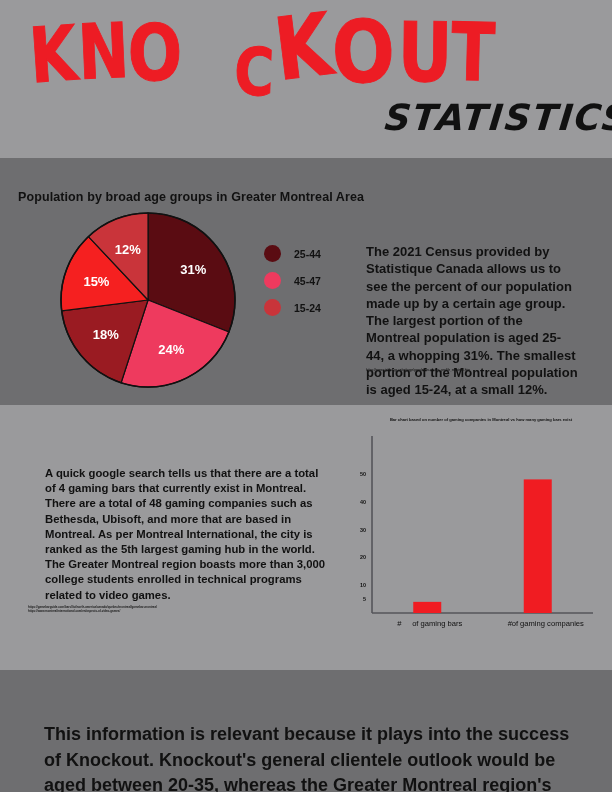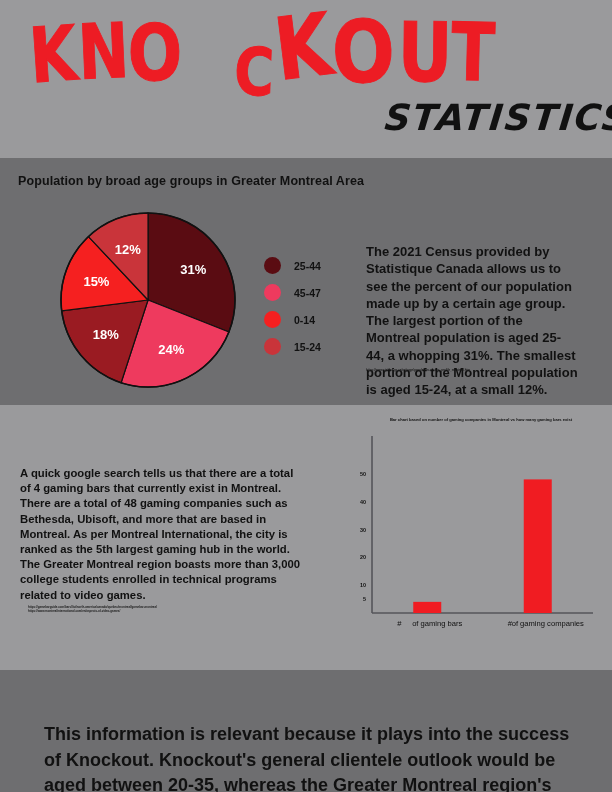--- a/index.html
+++ b/index.html
@@ -50,54 +50,54 @@
     white-space:nowrap;
   }
 
   
   .band-dark-1 { position:absolute; left:0; top:158px; width:612px; height:247px; background:#6e6e70; }
   .band-light  { position:absolute; left:0; top:405px; width:612px; height:265px; background:#9a9a9c; }
   .band-dark-2 { position:absolute; left:0; top:670px; width:612px; height:122px; background:#6e6e70; }
 
   
   .sec1-title {
-    position:absolute; left:18px; top:174px;
+    position:absolute; left:18px; top:190px;
     font-size:12.5px; font-weight:bold; color:#111;
     letter-spacing:0.1px;
     white-space:nowrap;
   }
   .pie-holder { position:absolute; left:58px; top:210px; width:180px; height:180px; }
   .pie-svg { display:block; }
   .pie-label {
     fill:#ffffff; font-family:"Liberation Sans", sans-serif;
     font-size:13px; font-weight:bold;
   }
 
-  .legend { position:absolute; left:264px; top:252px; width:90px; }
+  .legend { position:absolute; left:264px; top:240px; width:90px; }
   .legend-row { display:flex; align-items:center; height:27px; }
   .legend-dot { width:17px; height:17px; border-radius:50%; flex:0 0 auto; }
   .legend-label {
     margin-left:13px; font-size:10.5px; font-weight:bold; color:#111;
     white-space:nowrap;
   }
 
   .sec1-para {
     position:absolute; left:366px; top:243px; width:212px;
     font-size:13px; line-height:1.33; color:#111; font-weight:bold;
   }
   .src {
     position:absolute;
     font-size:2.9px; color:#1a1a1a; line-height:1.45;
     word-break:break-all; font-weight:bold;
   }
   .src-1 { left:366px; top:368px; width:212px; }
 
   
   .sec2-para {
-    position:absolute; left:20px; top:466px; width:283px;
+    position:absolute; left:45px; top:466px; width:283px;
     font-size:11.3px; line-height:1.345; color:#111; font-weight:bold;
   }
   .src-2 { left:28px; top:605px; width:240px; }
 
   
   .barchart { position:absolute; left:335px; top:418px; width:268px; height:225px; }
   .bar-title {
     position:absolute; left:22px; top:0px; width:248px;
     font-size:4.1px; font-weight:bold; color:#111; text-align:center;
     line-height:1.2;
@@ -158,24 +158,20 @@
   <div class="legend" id="pie-legend">
       <div class="legend-row">
         <span class="legend-dot" style="background: rgb(90, 12, 18);"></span>
         <span class="legend-label">25-44</span>
       </div>
       <div class="legend-row">
         <span class="legend-dot" style="background: rgb(238, 58, 94);"></span>
         <span class="legend-label">45-47</span>
       </div>
       <div class="legend-row">
-        <span class="legend-dot" style="background: rgb(245, 32, 32);"></span>
-        <span class="legend-label">0-14</span>
-      </div>
-      <div class="legend-row">
         <span class="legend-dot" style="background: rgb(201, 52, 58);"></span>
         <span class="legend-label">15-24</span>
       </div>
     </div>
 
   <div class="sec1-para">The 2021 Census provided by Statistique Canada allows us to see the percent of our population made up by a certain age group. The largest portion of the Montreal population is aged 25-44, a whopping 31%. The smallest portion of the Montreal population is aged 15-24, at a small 12%.</div>
   <div class="src src-1">https://www.statcan.gc.ca/en/page/population-census_profile_montreal.htm</div>
 
   <div class="band-light"></div>
 

